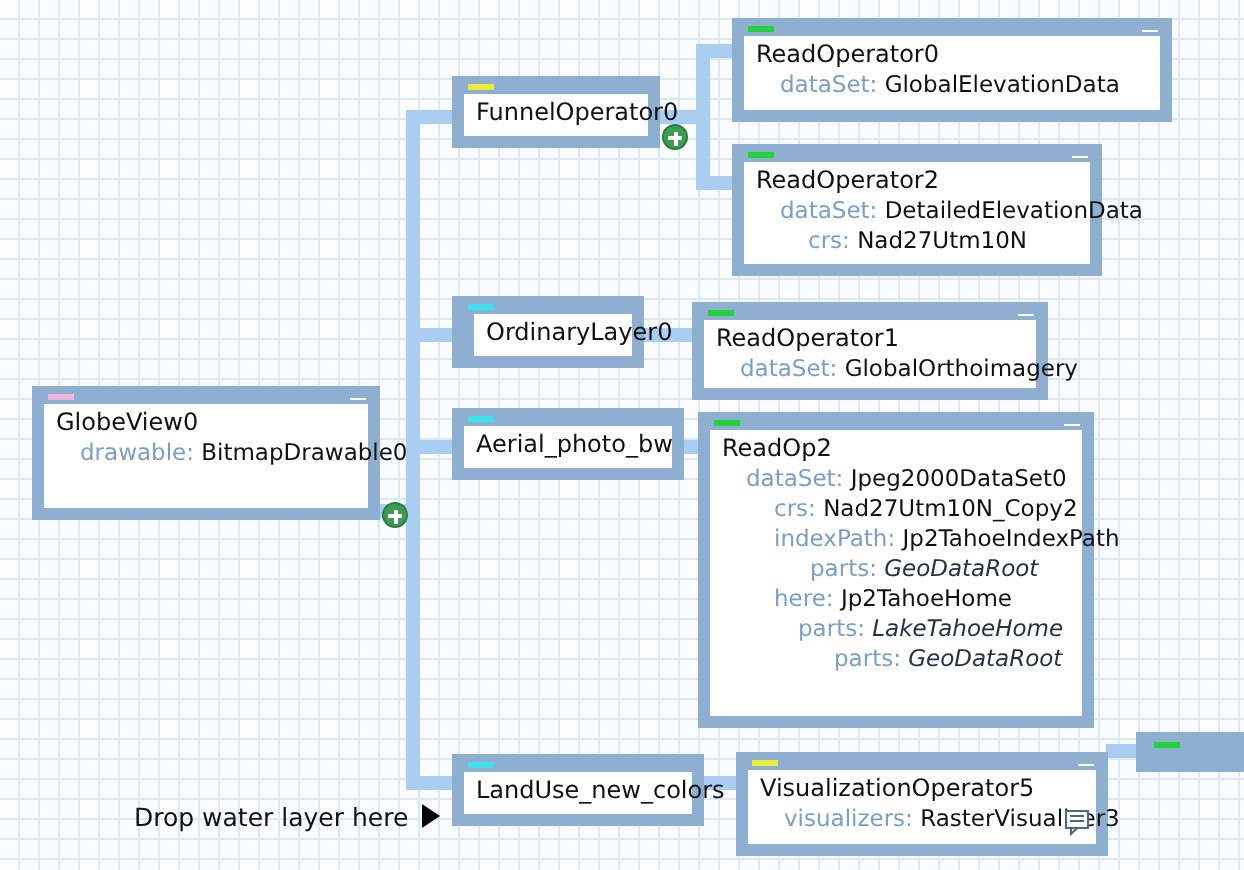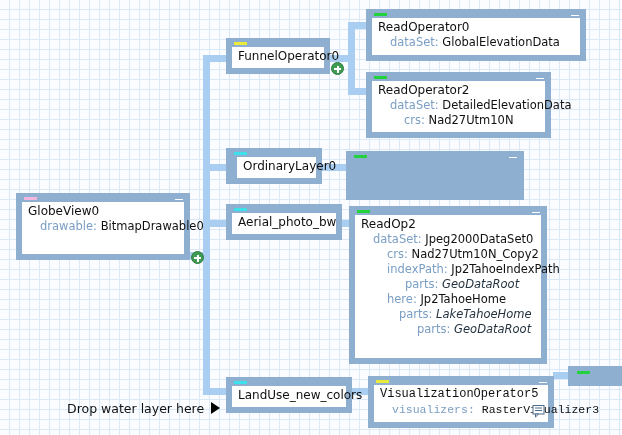--- a/index.html
+++ b/index.html
@@ -220,20 +220,27 @@
   <div class="node" style="left:226px; top:148px; width:96px; height:36px;padding-left:10px;">
     <div class="accent" style="background:#3ee0ea;"></div>
     <div class="body">
       <div class="title">OrdinaryLayer0</div>
     </div>
   </div>
 
   <div class="node" style="left:346px; top:151px; width:178px; height:49px;">
     <div class="accent" style="background:#22d13c;"></div>
     <div class="minimize"></div>
+    <div class="body">
+      <div class="title">ReadOperator1</div>
+      <div class="prop ind1">
+        <span class="k">dataSet:</span>
+        <span class="v">GlobalOrthoimagery</span>
+      </div>
+    </div>
   </div>
 
   <div class="node" style="left:226px; top:204px; width:116px; height:36px;">
     <div class="accent" style="background:#3ee0ea;"></div>
     <div class="body">
       <div class="title">Aerial_photo_bw</div>
     </div>
   </div>
 
   <div class="node" style="left:349px; top:206px; width:198px; height:158px;">
@@ -272,21 +279,21 @@
     </div>
   </div>
 
   <div class="node" style="left:226px; top:377px; width:126px; height:36px;">
     <div class="accent" style="background:#3ee0ea;"></div>
     <div class="body">
       <div class="title">LandUse_new_colors</div>
     </div>
   </div>
 
-  <div class="node" style="left:368px; top:376px; width:186px; height:52px;font-family:Liberation Mono, monospace;">
+  <div class="node" style="left:368px; top:376px; width:186px; height:52px;">
     <div class="accent" style="background:#eaea3c;"></div>
     <div class="minimize"></div>
     <div class="body">
       <div class="title">VisualizationOperator5</div>
       <div class="prop ind1">
         <span class="k">visualizers:</span>
         <span class="v">RasterVisualizer3</span>
       </div>
     </div>
   </div>

